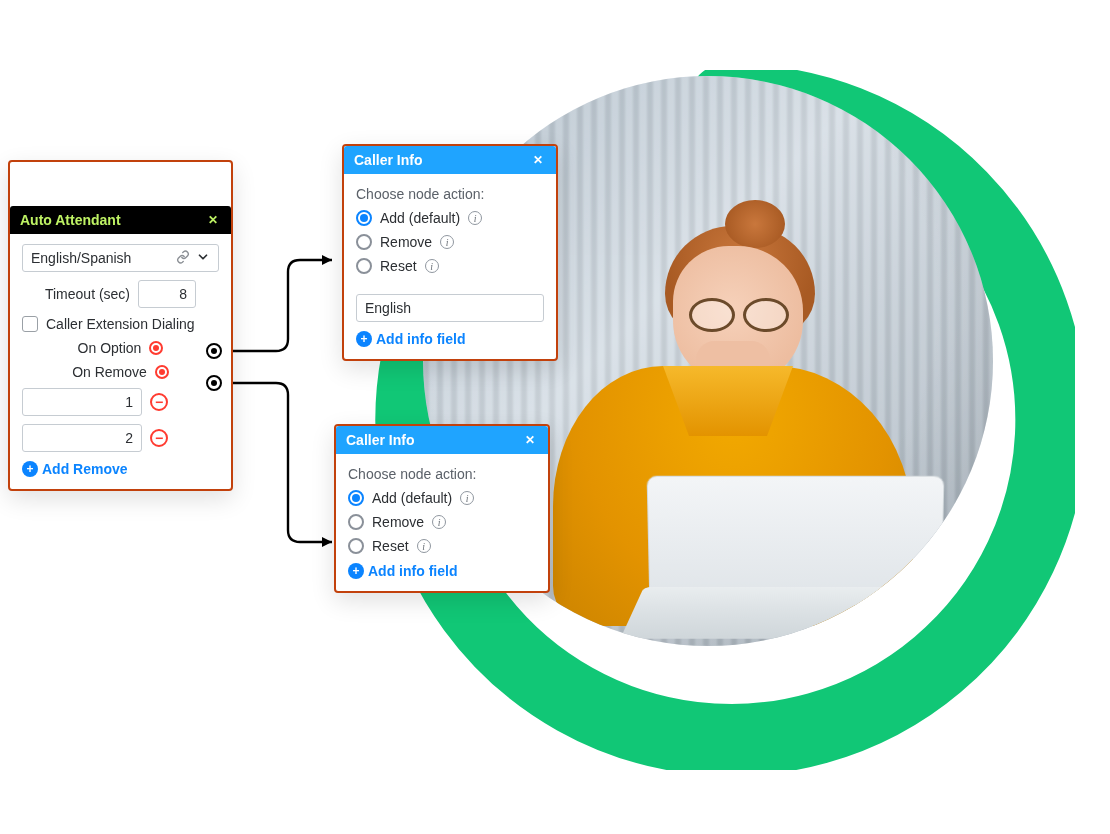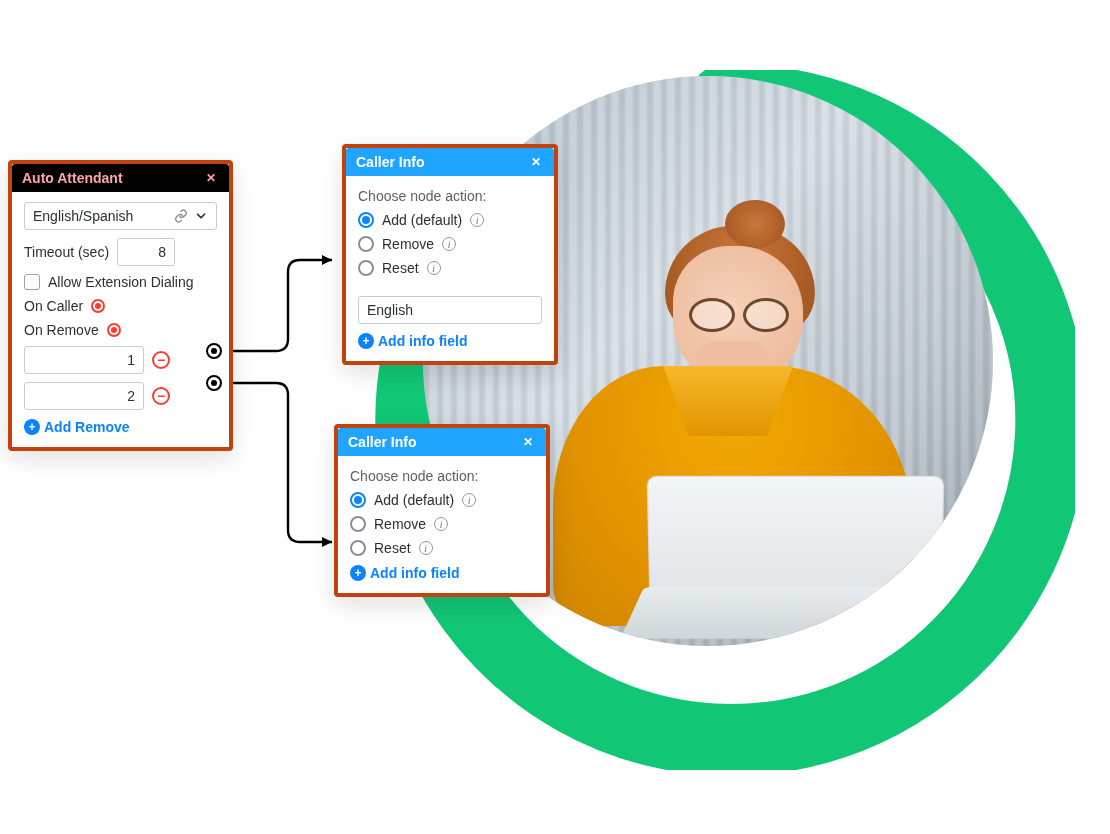--- a/index.html
+++ b/index.html
@@ -33,35 +33,35 @@
       border-radius: 50%; }
   .photo .glasses { position:absolute; left:176px; top:102px; width:100px; height:28px; }
   .photo .glasses::before, .photo .glasses::after { content:""; position:absolute; top:0; width:40px; height:28px; border:3px solid #6b4a2a; border-radius:50%; background:rgba(255,255,255,.35); }
   .photo .glasses::before { left:0; }
   .photo .glasses::after { right:0; }
   .photo .smile { position:absolute; left:206px; top:146px; width:34px; height:16px; border-bottom:3px solid #b57250; border-radius:0 0 20px 20px; }
   .photo .laptop-base { position:absolute; left:120px; top:370px; width:320px; height:90px; background:linear-gradient(#e9edef,#cfd6da); border-radius:8px; transform: perspective(500px) rotateX(55deg); }
   .photo .laptop-screen { position:absolute; left:135px; top:280px; width:295px; height:130px; background:linear-gradient(#f3f5f7,#dfe4e8); border-radius:10px 10px 4px 4px; transform: perspective(700px) rotateX(-6deg); border:1px solid #d2d8dc; }
 
   
-  .panel { position: absolute; background: #fff; border: 4px solid #c2410c; border-radius: 4px; box-shadow: 0 8px 24px rgba(0,0,0,.12); }
+  .panel { position: absolute; background: #fff; border: 2px solid #c2410c; border-radius: 4px; box-shadow: 0 8px 24px rgba(0,0,0,.12); }
   .panel .hdr { display:flex; align-items:center; justify-content:space-between; padding: 6px 10px; font-size: 14px; font-weight: 600; }
-  .hdr-black { background:#000; color:#fca5a5; border-radius: 3px 3px 0 0; }
+  .hdr-black { background:#000; color:#bef264; border-radius: 3px 3px 0 0; margin-top: 44px; }
   .hdr-blue  { background:#1fa4ff; color:#fff; border-radius: 3px 3px 0 0; }
   .close-x { width:16px; height:16px; cursor:pointer; display:inline-flex; align-items:center; justify-content:center; }
   .close-x::before { content:"✕"; font-size:12px; line-height:1; }
 
   .pbody { padding: 10px 12px 12px; font-size: 14px; color:#2c2f33; }
   .row { display:flex; align-items:center; gap:8px; margin-bottom:8px; }
-  .row.right { justify-content:flex-start; }
+  .row.right { justify-content:center; }
   .label { color:#2c2f33; }
   .input-like, .select-like, input[type="text"].field {
       border:1px solid #c6ccd2; border-radius:3px; background:#fff; padding:5px 8px; font-size:14px; color:#2c2f33;
   }
-  .select-like { display:flex; align-items:center; justify-content:space-between; gap:8px; width:200px; cursor:pointer; }
+  .select-like { display:flex; align-items:flex-start; justify-content:space-between; gap:8px; width:200px; cursor:pointer; }
   .chev { width:14px; height:14px; display:inline-block; }
   .chev svg { width:100%; height:100%; }
   .link-icon { width:14px; height:14px; display:inline-block; opacity:.7; }
   .link-icon svg { width:100%; height:100%; }
 
   .num-field { width:58px; text-align:right; }
 
   .chk { width:16px; height:16px; border:1px solid #9aa0a6; border-radius:3px; background:#fff; display:inline-block; cursor:pointer; }
 
   .radio-red { width:14px; height:14px; border:2px solid #ff3b30; border-radius:50%; display:inline-flex; align-items:center; justify-content:center; }
@@ -150,24 +150,24 @@
             </span>
           </span>
         </div>
       </div>
       <div class="row right">
         <span class="label">Timeout (sec)</span>
         <input type="text" class="field input-like num-field" value="8" style="">
       </div>
       <div class="row">
         <span class="chk"></span>
-        <span class="label">Allow Extension Dialing</span>
+        <span class="label">Caller Extension Dialing</span>
       </div>
       <div class="row right">
-        <span class="label">On Caller</span>
+        <span class="label">On Option</span>
         <span class="radio-red"></span>
       </div>
       <div class="row right">
         <span class="label">On Remove</span>
         <span class="radio-red"></span>
       </div>
 
       <div class="row">
         <input type="text" class="field input-like opt-input" value="1" style="">
         <span class="minus-circle">−</span>

